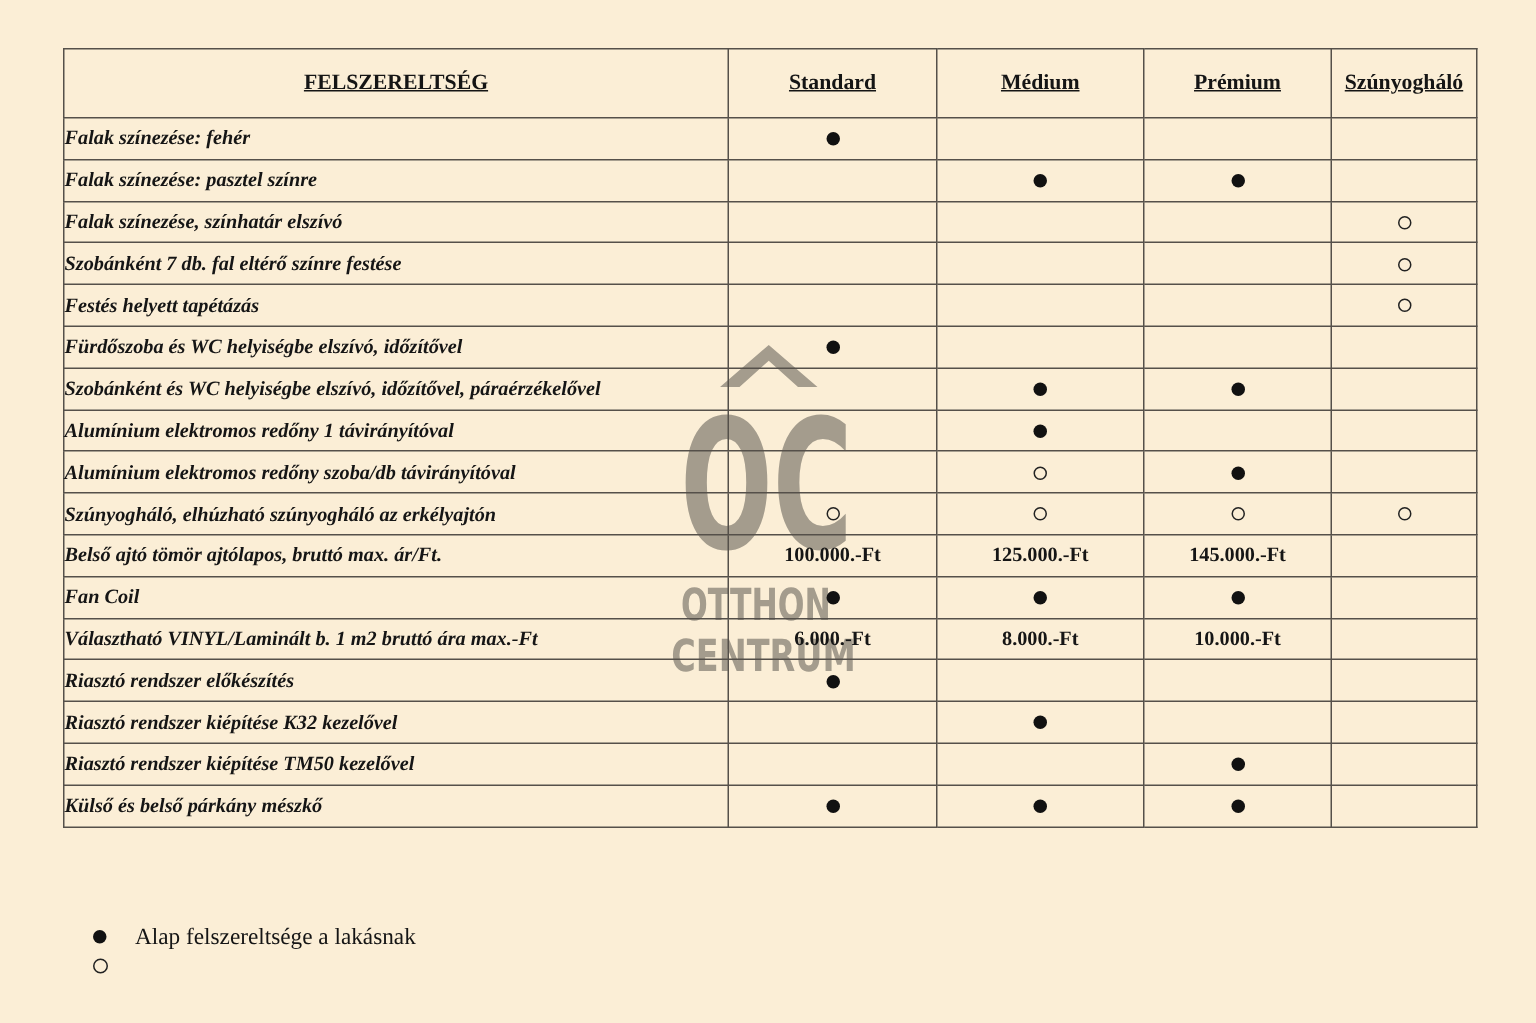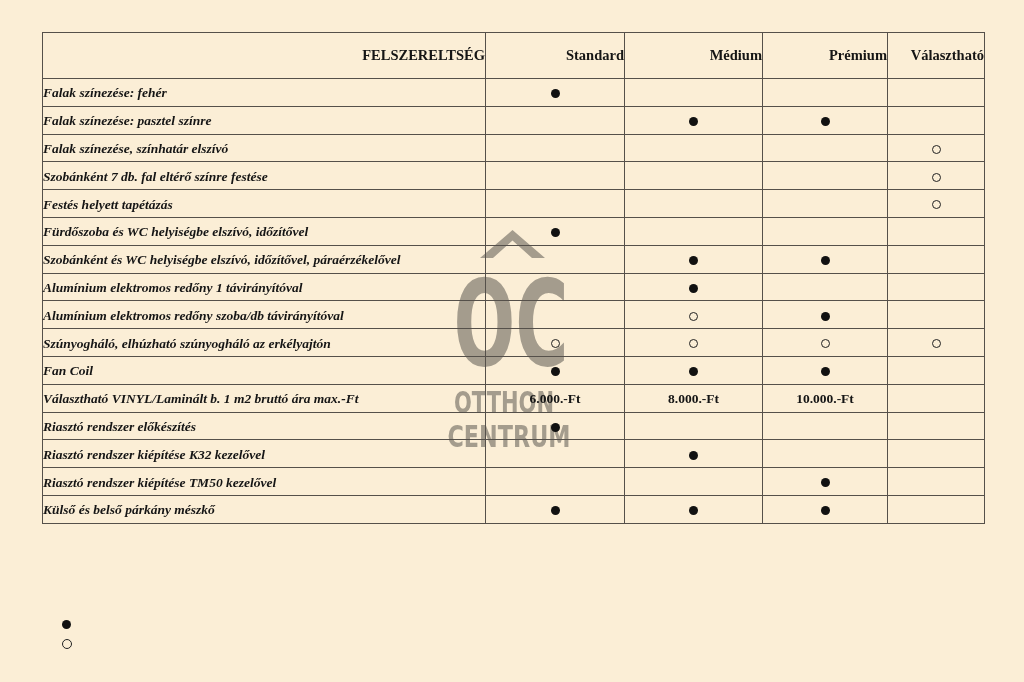--- a/index.html
+++ b/index.html
@@ -39,22 +39,23 @@
   }
   table.equip th, table.equip td {
     border: 1px solid #55504a;
     padding: 0;
     background: transparent;
   }
   table.equip thead th {
     height: 45px;
     font-size: 14.5px;
     font-weight: bold;
-    text-align: right;
+    text-align: center;
     vertical-align: middle;
+    text-decoration: underline;
   }
   table.equip td {
     height: 26.8px;
     vertical-align: middle;
   }
   td.feature {
     text-align: left;
     padding-left: 7px;
   }
   .feature-label {
@@ -123,21 +124,21 @@
       <col style="width:138px">
       <col style="width:125px">
       <col style="width:97px">
     </colgroup>
     <thead>
       <tr>
         <th>FELSZERELTSÉG</th>
         <th>Standard</th>
         <th>Médium</th>
         <th>Prémium</th>
-        <th>Választható</th>
+        <th>Szúnyogháló</th>
       </tr>
     </thead>
     <tbody>
         <tr>
     <td class="feature">
       <span class="feature-label">Falak színezése: fehér</span>
     </td>
     <td class="mark"><span class="dot"></span></td>
     <td class="mark"></td>
     <td class="mark"></td>
@@ -216,20 +217,29 @@
     <td class="mark"></td>
   </tr>
         <tr>
     <td class="feature">
       <span class="feature-label">Szúnyogháló, elhúzható szúnyogháló az erkélyajtón</span>
     </td>
     <td class="mark"><span class="ring"></span></td>
     <td class="mark"><span class="ring"></span></td>
     <td class="mark"><span class="ring"></span></td>
     <td class="mark"><span class="ring"></span></td>
+  </tr>
+        <tr>
+    <td class="feature">
+      <span class="feature-label">Belső ajtó tömör ajtólapos, bruttó max. ár/Ft.</span>
+    </td>
+    <td class="mark"><span class="price">100.000.-Ft</span></td>
+    <td class="mark"><span class="price">125.000.-Ft</span></td>
+    <td class="mark"><span class="price">145.000.-Ft</span></td>
+    <td class="mark"></td>
   </tr>
         <tr>
     <td class="feature">
       <span class="feature-label">Fan Coil</span>
     </td>
     <td class="mark"><span class="dot"></span></td>
     <td class="mark"><span class="dot"></span></td>
     <td class="mark"><span class="dot"></span></td>
     <td class="mark"></td>
   </tr>
@@ -280,19 +290,20 @@
   </tr>
       </tbody>
   </table>
 </div>
 
 <div class="legend">
   <div class="legend-item">
     <span class="marker-col">
         <span class="dot"></span>
       </span>
+    <span>Alap felszereltsége a lakásnak</span>
   </div>
   <div class="legend-item">
     <span class="marker-col">
         <span class="ring"></span>
       </span>
   </div>
 </div>
 
 </body></html>

